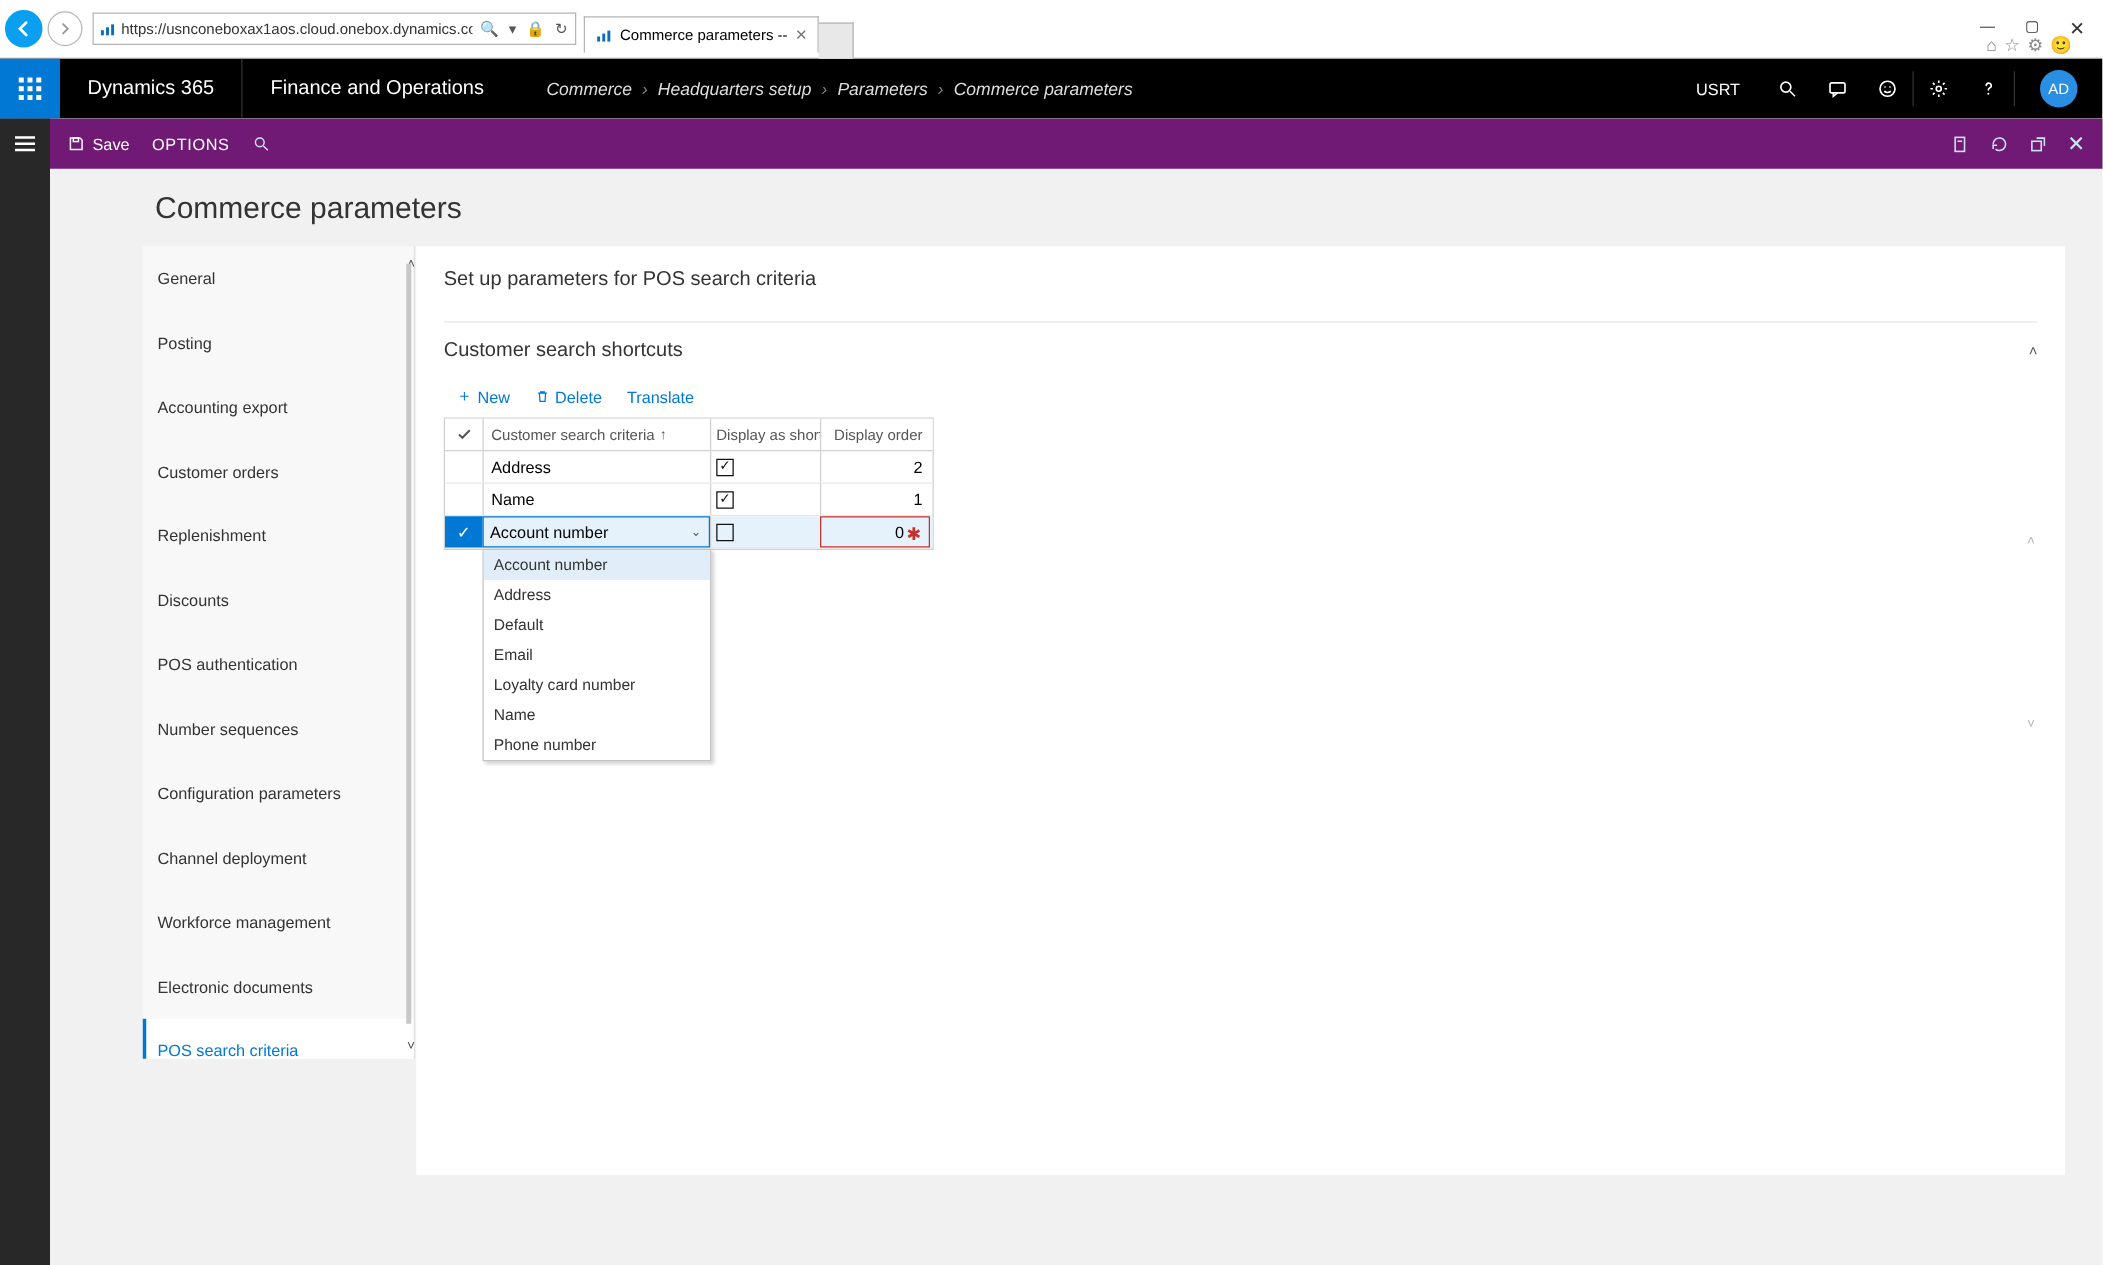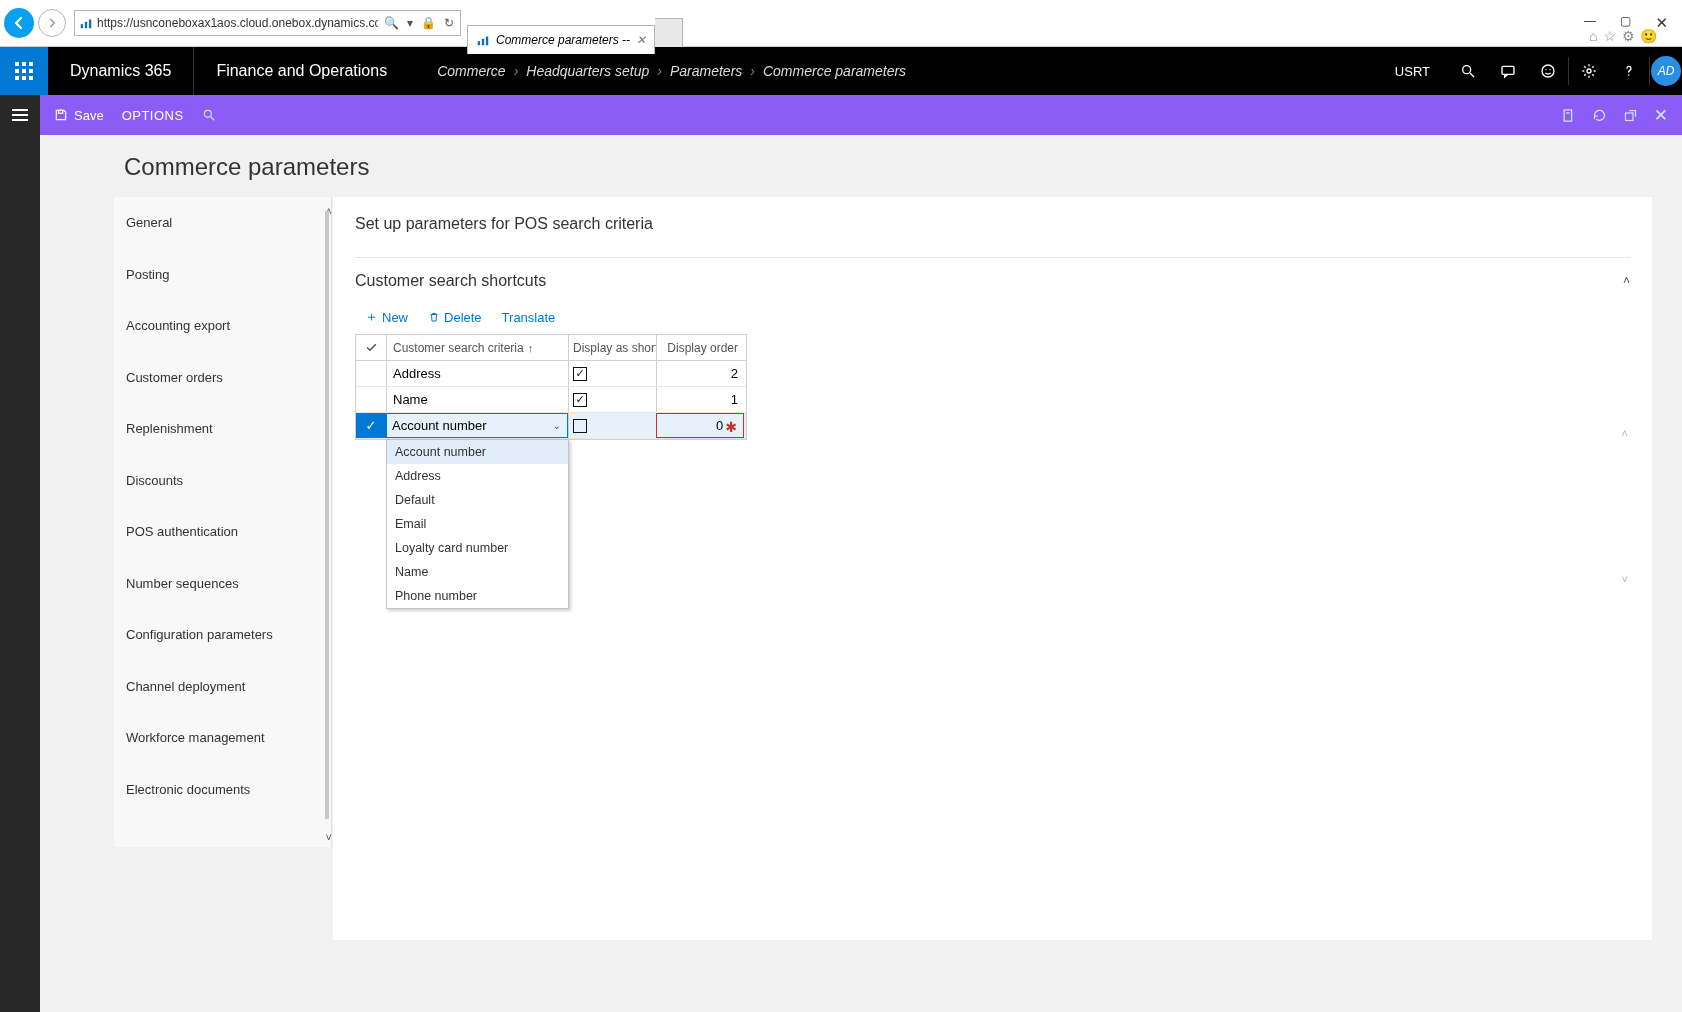--- a/index.html
+++ b/index.html
@@ -7,21 +7,21 @@
 
 
 .browser-chrome { height: 47px; border-bottom: 1px solid #ccc; display: flex; align-items: center; background: #fff; }
 .nav-back { width: 30px; height: 30px; border-radius: 50%; border: 2px solid #0a9ff1; color: #fff; background: #0a9ff1; display: flex; align-items: center; justify-content: center; margin-left: 4px; font-size: 18px; }
 .nav-forward { width: 28px; height: 28px; border-radius: 50%; border: 1px solid #b5b5b5; color: #777; display: flex; align-items: center; justify-content: center; margin-left: 4px; font-size: 14px; }
 .url-bar { margin-left: 8px; height: 26px; border: 1px solid #b5b5b5; display: flex; align-items: center; width: 387px; font-size: 12px; }
 .url-icon { width: 22px; display: flex; justify-content: center; color: #0a6ebd; font-size: 12px; }
 .url-text { flex: 1; overflow: hidden; white-space: nowrap; color: #333; }
 .url-right { display: flex; align-items: center; gap: 8px; padding: 0 6px; color: #555; font-size: 12px; }
 .url-right span { cursor: default; }
-.browser-tab { margin-left: 6px; height: 29px; border: 1px solid #b5b5b5; border-bottom: none; background: #fff; display: flex; align-items: center; padding: 0 8px; font-size: 12px; gap: 6px; min-width: 160px; position: relative; top: 16px; font-style: italic; }
+.browser-tab { margin-left: 6px; height: 29px; border: 1px solid #b5b5b5; border-bottom: none; background: #fff; display: flex; align-items: center; padding: 0 8px; font-size: 12px; gap: 6px; min-width: 160px; position: relative; top: 4px; }
 .browser-tab .tab-x { color: #777; margin-left: auto; }
 .browser-tab-new { margin-left: 0; height: 29px; width: 28px; border: 1px solid #b5b5b5; border-left: none; border-bottom:none; position: relative; top: 9px; background: #e8e8e8; }
 .win-ctrls { margin-left: auto; display: flex; gap: 24px; padding-right: 14px; color: #333; font-size: 12px; font-weight: 400; }
 .win-ctrls .win-close { font-size: 15px; }
 .status-icons { display: flex; gap: 6px; padding-right: 14px; color: #888; font-size: 14px; align-items: center; }
 .status-icons .smile { color: #f5c21a; }
 
 
 .top-bar { height: 48px; background: #000; color: #fff; display: flex; align-items: center; }
 .waffle { width: 48px; height: 48px; background: #0078d4; display: flex; align-items: center; justify-content: center; }
@@ -29,32 +29,32 @@
 .waffle-grid span { background: #fff; }
 .d365-label { padding: 0 22px; font-size: 16px; font-weight: 400; }
 .d365-divider { width: 1px; height: 48px; background: #333; }
 .module-label { padding: 0 22px; font-size: 16px; }
 .breadcrumb { padding-left: 28px; font-size: 14px; color: #ddd; display: flex; gap: 8px; align-items: center; font-style: italic; }
 .bc-sep { color: #888; }
 .top-right { margin-left: auto; display: flex; align-items: center; }
 .top-right .company { font-size: 13px; padding: 0 18px; }
 .top-right .icon-btn { width: 40px; height: 48px; display: flex; align-items: center; justify-content: center; color: #fff; font-size: 16px; }
 .top-right .divider { width: 1px; height: 28px; background: #333; }
-.avatar { width: 30px; height: 30px; border-radius: 50%; background: #2a8fe3; color: #fff; display: flex; align-items: center; justify-content: center; font-size: 12px; font-weight: 500; margin: 0 1px; font-style: italic; }
+.avatar { width: 30px; height: 30px; border-radius: 50%; background: #2a8fe3; color: #fff; display: flex; align-items: center; justify-content: center; font-size: 12px; font-weight: 500; margin: 0 20px; }
 
 
 .app-body { position: absolute; top: 95px; bottom: 0; left: 0; right: 0; display: flex; }
 .left-rail { width: 40px; background: #282828; }
 .hamburger { width: 40px; height: 40px; display: flex; flex-direction: column; justify-content: center; align-items: center; gap: 3px; }
 .hamburger span { width: 16px; height: 2px; background: #fff; }
 
 .main-area { flex: 1; display: flex; flex-direction: column; background: #f1f1f1; }
 
 
-.action-bar { height: 40px; background: #8b5cf6; color: #fff; display: flex; align-items: center; padding-left: 14px; gap: 18px; font-size: 13px; }
+.action-bar { height: 40px; background: #701a75; color: #fff; display: flex; align-items: center; padding-left: 14px; gap: 18px; font-size: 13px; }
 .action-bar .save-btn { display: flex; gap: 6px; align-items: center; }
 .action-bar .options-btn { font-size: 13px; letter-spacing: 0.5px; }
 .action-bar .search-ico { font-size: 14px; color: #cce5f6; }
 .action-bar-right { margin-left: auto; display: flex; gap: 16px; padding-right: 14px; align-items: center; color: #cce5f6; }
 .action-bar-right span { font-size: 15px; }
 .action-bar-right .close-x { font-size: 17px; }
 
 
 .scroll-region { flex: 1; overflow: auto; }
 
@@ -305,20 +305,21 @@
               <div class="side-tab">Accounting export</div>
               <div class="side-tab">Customer orders</div>
               <div class="side-tab">Replenishment</div>
               <div class="side-tab">Discounts</div>
               <div class="side-tab">POS authentication</div>
               <div class="side-tab">Number sequences</div>
               <div class="side-tab">Configuration parameters</div>
               <div class="side-tab">Channel deployment</div>
               <div class="side-tab">Workforce management</div>
               <div class="side-tab">Electronic documents</div>
+              <div class="side-tab active">POS search criteria</div>
             </div>
           <span class="side-chevron-up">˄</span>
           <span class="side-chevron-down">˅</span>
           <div class="side-scrollbar">
             <div class="side-scroll-thumb"></div>
           </div>
         </div>
 
         <div class="form-card">
           <div class="form-title">Set up parameters for POS search criteria</div>

